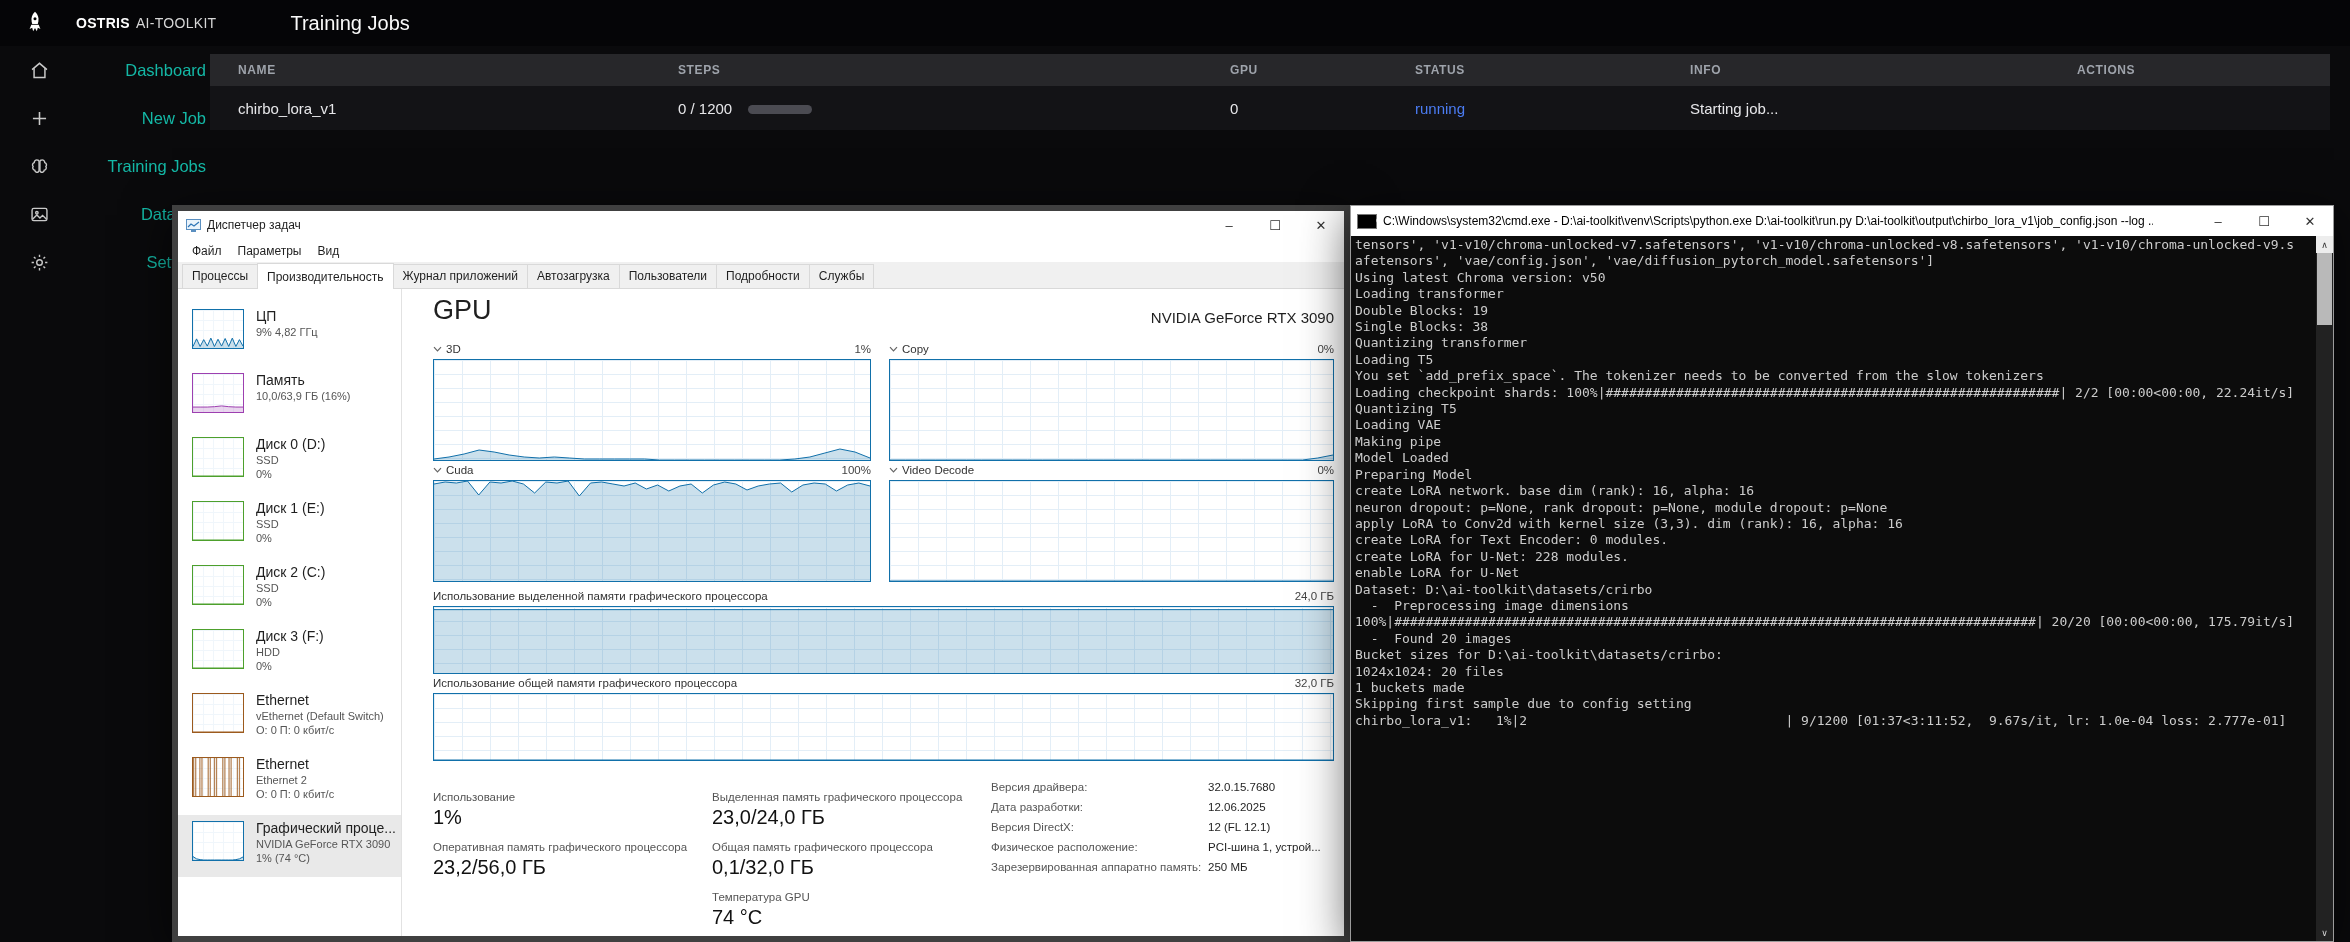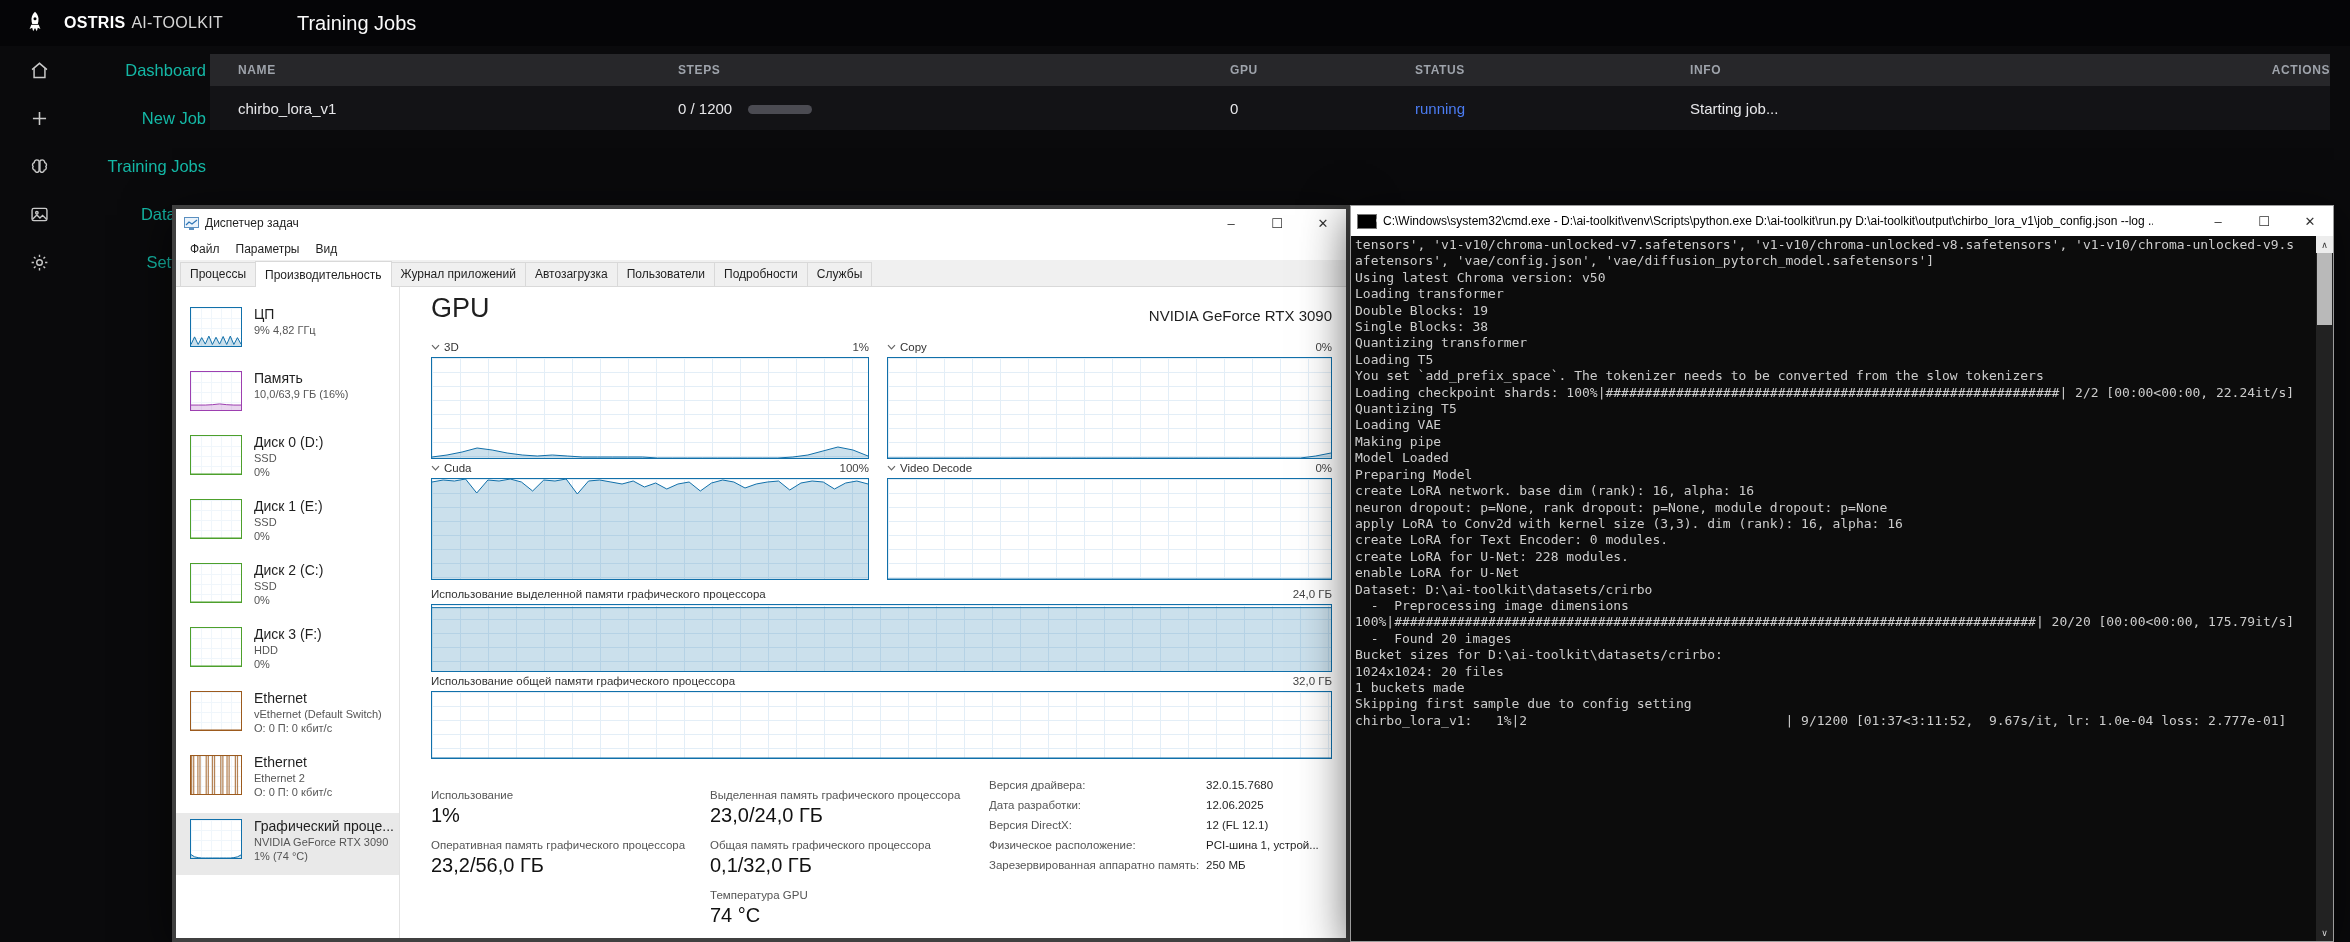--- a/index.html
+++ b/index.html
@@ -3,43 +3,43 @@
 <meta charset="utf-8">
 <style>
   * { margin:0; padding:0; box-sizing:border-box; }
   html,body { background:#000; }
   body { font-family:"Liberation Sans","DejaVu Sans",sans-serif; }
   #stage { position:relative; width:2350px; height:942px; overflow:hidden; background:#0a0a0c; }
 
   
   .topbar { position:absolute; left:0; top:0; width:2350px; height:46px; background:#050507; display:flex; align-items:center; }
   .logo-box { width:30px; height:30px; margin-left:20px; display:flex; align-items:center; justify-content:center; }
-  .brand { margin-left:14px; font-size:16px; color:#fff; letter-spacing:.3px; }
+  .brand { margin-left:26px; font-size:14px; color:#fff; letter-spacing:.3px; }
   .brand b { font-weight:700; }
   .brand span { font-weight:300; color:#d7d7d7; margin-left:6px; }
   .page-title { margin-left:74px; font-size:20px; color:#fafafa; font-weight:500; }
 
   .sidenav { position:absolute; left:0; top:46px; width:206px; height:896px; background:#0a0a0c; }
   .nav-item { display:flex; align-items:center; height:48px; padding-left:28px; cursor:pointer; color:#14b8a6;justify-content:space-between; }
   .nav-item .ic { width:22px; height:22px; margin-right:17px; color:#c9c9c9; display:flex; align-items:center; justify-content:center; }
   .nav-item .lbl { font-size:16.5px; }
 
   .jobs-table { position:absolute; left:210px; top:54px; width:2120px; background:#131316; }
   .jt-head { display:grid; grid-template-columns:440px 552px 185px 275px 415px 1fr; height:32px; background:#27272a; align-items:center; }
   .jt-head .th { padding-left:28px; font-size:12px; font-weight:700; color:#9ea3ab; letter-spacing:.6px; }
-  .jt-head .th.actions { text-align:right; padding-left:0; }
+  .jt-head .th.actions { text-align:left; padding-left:0; }
   .jt-row { display:grid; grid-template-columns:440px 552px 185px 275px 415px 1fr; height:44px; align-items:center; background:#131316; }
   .jt-row .td { padding-left:28px; font-size:15px; color:#e7e7ea; white-space:nowrap; }
   .pill { display:inline-block; width:64px; height:9px; border-radius:5px; background:#4b4b52; margin-left:16px; vertical-align:middle; }
 
   
   .win { position:absolute; box-shadow:0 10px 45px rgba(0,0,0,.65); }
 
   
-  .tm { left:172px; top:205px; width:1178px; height:737px; background:#fff; border:4px solid #404040; font-family:"Liberation Sans","DejaVu Sans",sans-serif; }
+  .tm { left:172px; top:205px; width:1178px; height:737px; background:#fff; border:6px solid #404040; font-family:"Liberation Sans","DejaVu Sans",sans-serif; }
   .tm-titlebar { height:28px; display:flex; align-items:center; padding-left:8px; background:#fff; }
   .tm-titlebar .t { font-size:12px; color:#1f1f1f; margin-left:6px; }
   .win-controls { margin-left:auto; display:flex; height:100%; }
   .win-controls .wc { width:46px; height:100%; display:flex; align-items:center; justify-content:center; font-size:13px; color:#333; cursor:pointer; }
   .tm-menubar { height:23px; display:flex; align-items:center; padding-left:6px; }
   .tm-menubar .mi { font-size:12px; color:#1f1f1f; padding:0 8px; cursor:pointer; }
   .tm-tabs { height:27px; background:#f0f0f0; border-bottom:1px solid #d9d9d9; display:flex; align-items:flex-end; padding-left:4px; }
   .tm-tab { position:relative; font-size:12px; color:#1f1f1f; background:#f0f0f0; border:1px solid #d9d9d9; border-bottom:none; padding:4px 9px 5px; margin-right:-1px; cursor:pointer; }
   .tm-tab.active { background:#fff; padding-top:6px; z-index:2; margin-bottom:-1px; }
   .tm-body { position:absolute; left:0; top:78px; right:0; bottom:0; background:#fff; }

